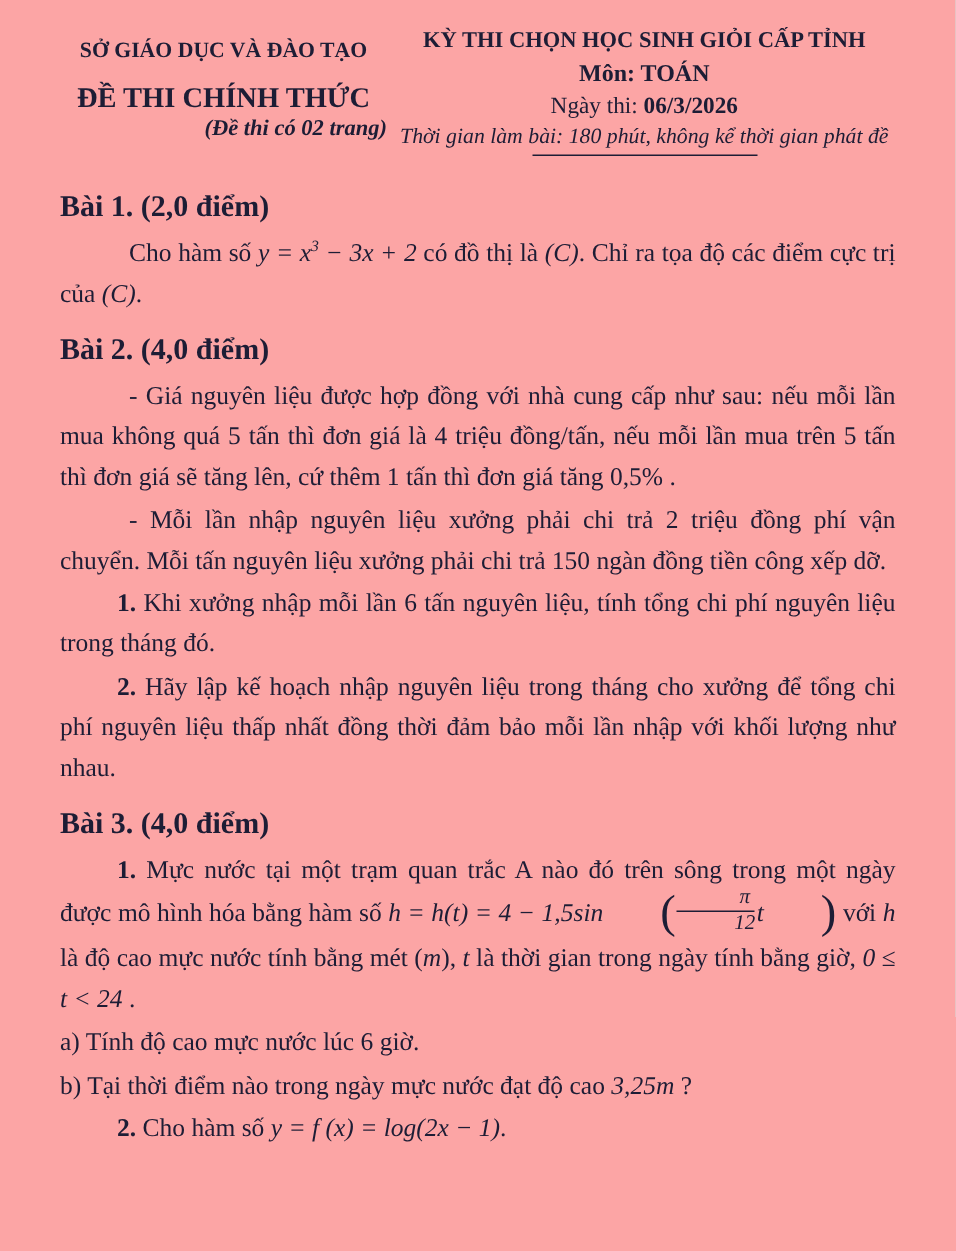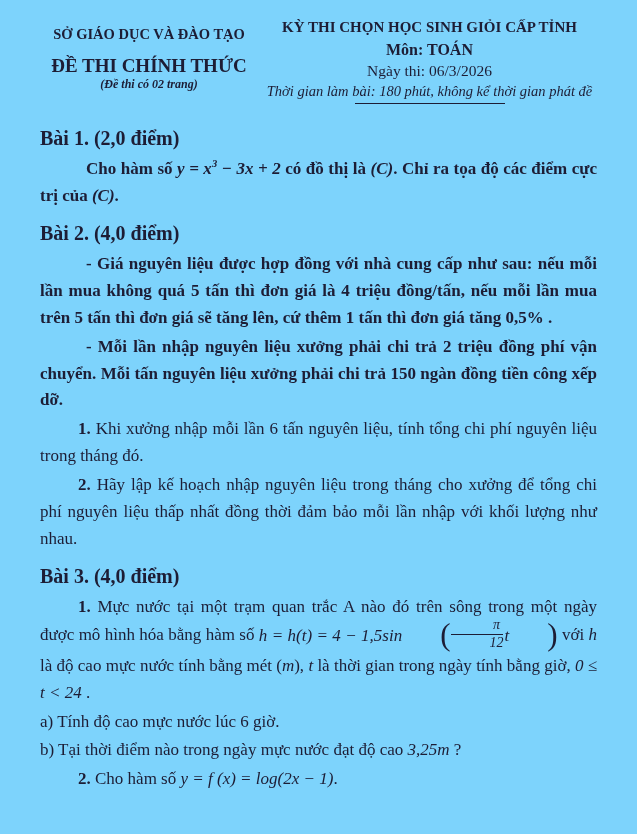--- a/index.html
+++ b/index.html
@@ -1,42 +1,42 @@
 <!DOCTYPE html>
 <html><head>
 <meta charset="utf-8">
 <style>
   * { margin:0; padding:0; box-sizing:border-box; }
   html, body { background:#d9d9d9; }
   .page {
-    width:637px; height:834px; margin:0 auto; background:#7dd3fc; color:#1d1d35;
+    width:637px; height:834px; margin:0 auto; background:#fca5a5; color:#1d1d35;
     font-family:"Liberation Serif","DejaVu Serif",serif; font-size:17px;
     padding:18px 40px 16px 40px; overflow:hidden; position:relative;
   }
   
   .hdr { display:flex; }
   .hdr-left { width:218px; text-align:center; padding-top:7px; flex:0 0 auto; }
   .hl-dept { font-weight:bold; font-size:14.5px; line-height:1.35; }
   .hl-prov { font-weight:bold; font-size:15px; line-height:1.3; display:inline-block;
              border-bottom:1.7px solid currentColor; padding:0 2px 1px 2px; }
   .hl-type { font-weight:bold; font-size:19px; margin-top:9px; line-height:1.25; }
-  .hl-note { font-weight:bold; font-style:italic; font-size:12px; line-height:1.3; }
+  .hl-note { font-weight:bold; font-style:italic; font-size:15px; line-height:1.3;text-align:right; }
   .hdr-right { flex:1; text-align:center; padding-left:4px; }
   .hr-t { font-weight:bold; font-size:15px; line-height:1.33; }
   .hr-subj { font-weight:bold; font-size:16px; margin-top:2px; line-height:1.3;text-align:center; }
   .hr-date { font-size:15.5px; line-height:1.3; }
-  .hr-date .v { font-weight:normal; }
+  .hr-date .v { font-weight:bold; }
   .hr-dur { font-style:italic; font-size:14.5px; line-height:1.35; margin-top:1px; }
   .hr-dur .strong { font-weight:normal; }
   .hr-rule { width:150px; border-bottom:1.7px solid currentColor; margin:2px auto 0 auto; height:1px; }
   
   main { margin-top:19px; }
   .bai-title { font-weight:bold; font-size:20px; margin:8px 0 3px 0; line-height:1.5; }
   p.line { text-align:justify; line-height:1.58; margin:2px 0; }
-  .ind { text-indent:46px;font-weight:bold; }
+  .ind { text-indent:46px; }
   .ind2 { text-indent:38px; }
   .sub { margin-left:56px; text-align:left; }
   .num { font-weight:bold; }
   .m { font-style:italic; }
   .m sup { font-size:10.5px; font-style:italic; }
   .frac { display:inline-block; vertical-align:middle; text-align:center;
           line-height:1.05; font-size:14px; font-style:italic; margin:0 1px; transform:translateY(-2px); }
   .fnum { display:block; border-bottom:1.4px solid currentColor; padding:0 3px 1px 3px; }
   .fden { display:block; padding-top:1px; }
   .bigp { display:inline-block; font-style:normal; font-size:31px; line-height:1;

